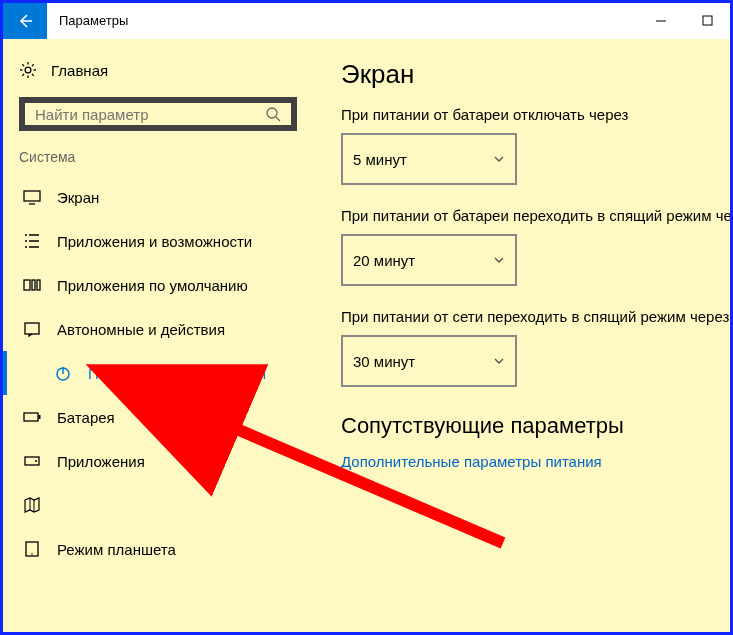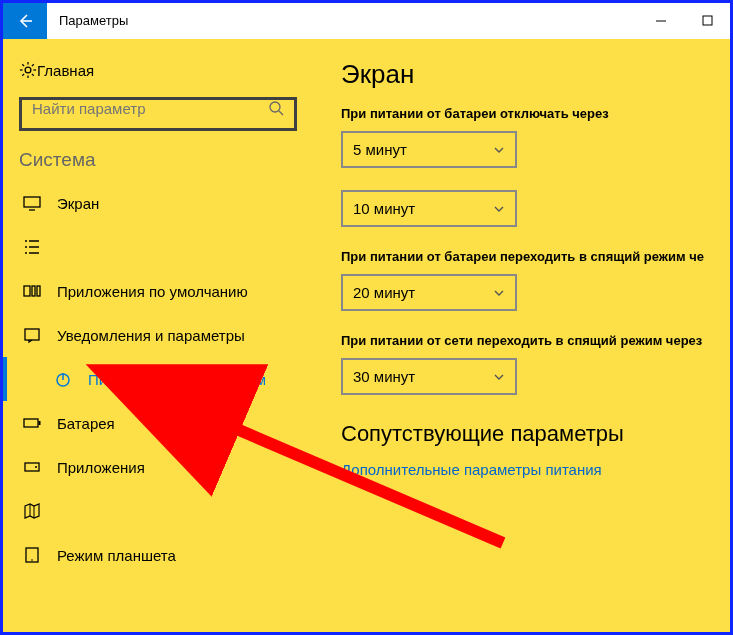--- a/index.html
+++ b/index.html
@@ -1,20 +1,20 @@
 <!DOCTYPE html>
 <html><head>
 <meta charset="utf-8">
 <style>
 * { margin: 0; padding: 0; box-sizing: border-box; font-family: "Segoe UI", Tahoma, sans-serif; }
 html, body { width: 733px; height: 635px; overflow: hidden; }
 .window {
   width: 733px; height: 635px;
   border: 3px solid #1026ff;
-  background: #fde047;
+  background: #fef9c3;
   position: relative;
   display: flex; flex-direction: column;
 }
 .titlebar {
   height: 36px;
   display: flex; align-items: center;
   background: #fff;
   border-bottom: 1px solid #fff;
 }
 .back-btn {
@@ -33,61 +33,62 @@
 .content { flex: 1; display: flex; overflow: hidden; }
 .sidebar {
   width: 310px;
   padding: 14px 0 0 0;
   display: flex; flex-direction: column;
   overflow: hidden;
 }
 .home-row {
   display: flex; align-items: center;
   padding: 8px 16px 12px 16px;
+  gap: 14px;
   text-align: right;
 }
 .home-row .lbl { font-size: 15px; color: #000; }
 .search-box {
   margin: 6px 16px 14px 16px;
-  border: 3px solid #404040;
+  border: 6px solid #404040;
   height: 34px;
-  display: flex; align-items: flex-start;
+  display: flex; align-items: center;
   padding: 0 10px;
   color: #666;
 }
 .search-box input {
   border: none; outline: none; flex: 1;
   font-size: 15px; color: #333; background: transparent;
 }
 .category-label {
   padding: 4px 16px 10px 16px;
-  font-size: 19px; color: #666;
+  font-size: 14px; color: #666;
 }
 .nav-list { display: flex; flex-direction: column; }
 .nav-item {
   display: flex; align-items: center;
   padding: 13px 16px;
   gap: 16px;
   font-size: 15px;
   color: #000;
   cursor: default;
   border-left: 4px solid transparent;
 }
 .nav-item.active { color: #0078d7; border-left-color: #0078d7; justify-content: center; }
 .nav-icon { width: 18px; height: 18px; display: flex; align-items: center; justify-content: center; flex-shrink: 0; }
 .main {
   flex: 1;
   padding: 14px 8px 0 28px;
   overflow: hidden;
   position: relative;
 }
 h1.section { font-size: 26px; font-weight: 400; margin: 6px 0 16px 0; }
-.field-label { font-size: 13px; margin: 8px 0 10px 0; white-space: nowrap; font-weight: bold; }
+.field-label { font-size: 15px; margin: 8px 0 10px 0; white-space: nowrap; }
 .dropdown {
-  width: 176px; height: 37px;
+  width: 176px; height: 52px;
   border: 2px solid #888;
   display: flex; align-items: center;
   padding: 0 10px;
   font-size: 15px;
   margin-bottom: 22px;
   justify-content: space-between;
 }
 h2.section2 { font-size: 22px; font-weight: 400; margin: 26px 0 14px 0; }
 .link { color: #0066cc; font-size: 15px; margin-top: 10px; cursor: pointer; }
 .arrow-overlay {
@@ -169,41 +170,42 @@
         <div class="nav-item">
           <span class="nav-icon">
               <svg width="18" height="18" viewBox="0 0 18 18">
                 <g stroke="#000" stroke-width="1.3">
                   <path d="M2 3h2M6 3h10"></path>
                   <path d="M2 9h2M6 9h10"></path>
                   <path d="M2 15h2M6 15h10"></path>
                 </g>
               </svg>
             </span>
+          <span>Приложения и возможности</span>
         </div>
         <div class="nav-item">
           <span class="nav-icon">
               <svg width="18" height="18" viewBox="0 0 18 18">
                 <g stroke="#000" stroke-width="1.3" fill="none">
                   <rect x="1" y="4" width="6" height="10"></rect>
                   <rect x="9" y="4" width="3" height="10"></rect>
                   <rect x="14" y="4" width="3" height="10"></rect>
                 </g>
               </svg>
             </span>
           <span>Приложения по умолчанию</span>
         </div>
         <div class="nav-item">
           <span class="nav-icon">
               <svg width="18" height="18" viewBox="0 0 18 18">
                 <rect x="2" y="3" width="14" height="11" stroke="#000" stroke-width="1.3" fill="none"></rect>
                 <path d="M6 14v2l3-2" stroke="#000" stroke-width="1.3" fill="none"></path>
               </svg>
             </span>
-          <span>Уведомления и параметры</span>
+          <span>Автономные и действия</span>
         </div>
         <div class="nav-item active">
           <span class="nav-icon">
               <svg width="18" height="18" viewBox="0 0 18 18">
                 <circle cx="9" cy="10" r="6" stroke="#0078d7" stroke-width="1.5" fill="none"></circle>
                 <path d="M9 3v7" stroke="#0078d7" stroke-width="1.5"></path>
               </svg>
             </span>
           <span>Питание и спящий режим</span>
         </div>
@@ -251,28 +253,20 @@
       <div class="field-label">При питании от батареи отключать через</div>
       <div class="dropdown">
         <span>5 минут</span>
         <span>
             <svg width="12" height="12" viewBox="0 0 12 12">
               <path d="M2 4l4 4 4-4" stroke="#555" stroke-width="1.4" fill="none"></path>
             </svg>
           </span>
       </div>
 
-      <div class="dropdown">
-        <span>10 минут</span>
-        <span>
-            <svg width="12" height="12" viewBox="0 0 12 12">
-              <path d="M2 4l4 4 4-4" stroke="#555" stroke-width="1.4" fill="none"></path>
-            </svg>
-          </span>
-      </div>
 
 
       <div class="field-label">При питании от батареи переходить в спящий режим че</div>
       <div class="dropdown">
         <span>20 минут</span>
         <span>
             <svg width="12" height="12" viewBox="0 0 12 12">
               <path d="M2 4l4 4 4-4" stroke="#555" stroke-width="1.4" fill="none"></path>
             </svg>
           </span>

